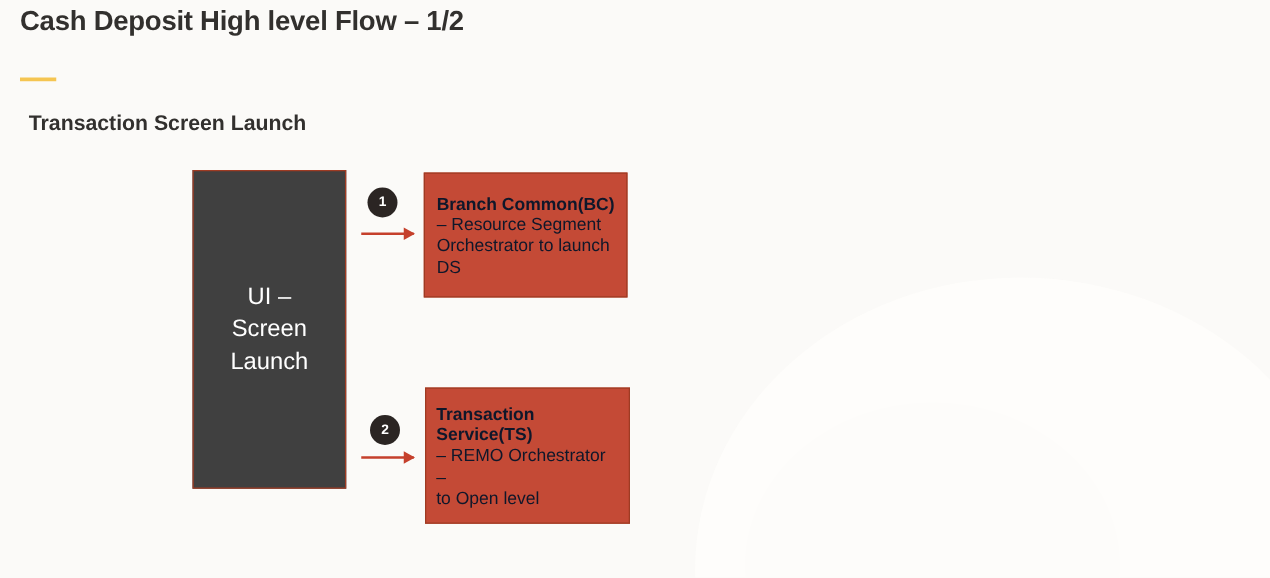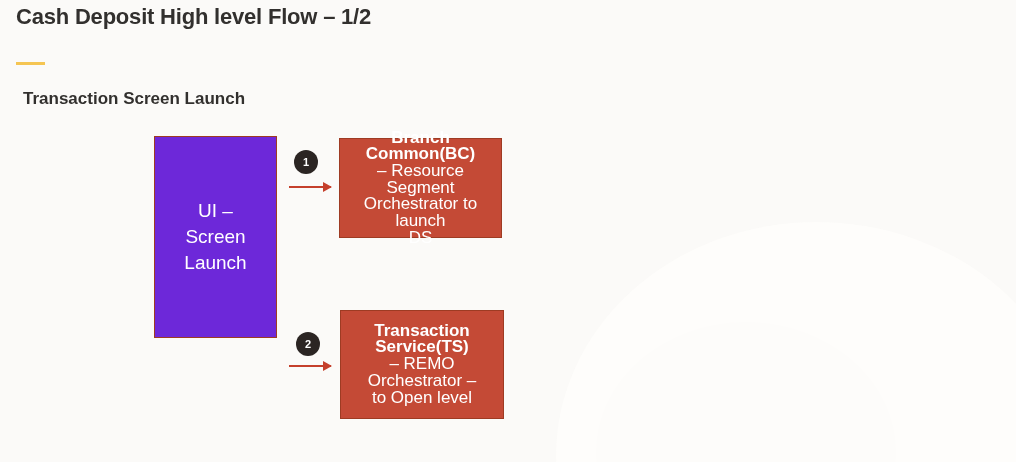--- a/index.html
+++ b/index.html
@@ -69,22 +69,22 @@
     font-weight: bold;
     color: #32302E;
     white-space: nowrap;
   }
 
   .actor-box {
     position: absolute;
     left: 154px;
     top: 136px;
     width: 123px;
-    height: 202px;
-    background: #6d28d9;
+    height: 255px;
+    background: #404040;
     border: 1px solid #9E3B23;
     box-sizing: border-box;
     display: flex;
     align-items: center;
     justify-content: center;
   }
   .actor-box-label {
     color: #FFFFFF;
     font-size: 19px;
     line-height: 26px;
@@ -149,23 +149,22 @@
     width: 163px;
     height: 100px;
   }
   .box-2 {
     left: 340px;
     top: 310px;
     width: 164px;
     height: 109px;
   }
   .service-text {
-    text-align: center;
-    color: #ffffff;
-    font-size: 17px;
+    color: #0f172a;
+    font-size: 14px;
     line-height: 16.7px;
   }
   .service-title {
     font-weight: bold;
     display: block;
   }
   .service-desc {
     font-weight: normal;
     display: block;
     white-space: pre-line;

